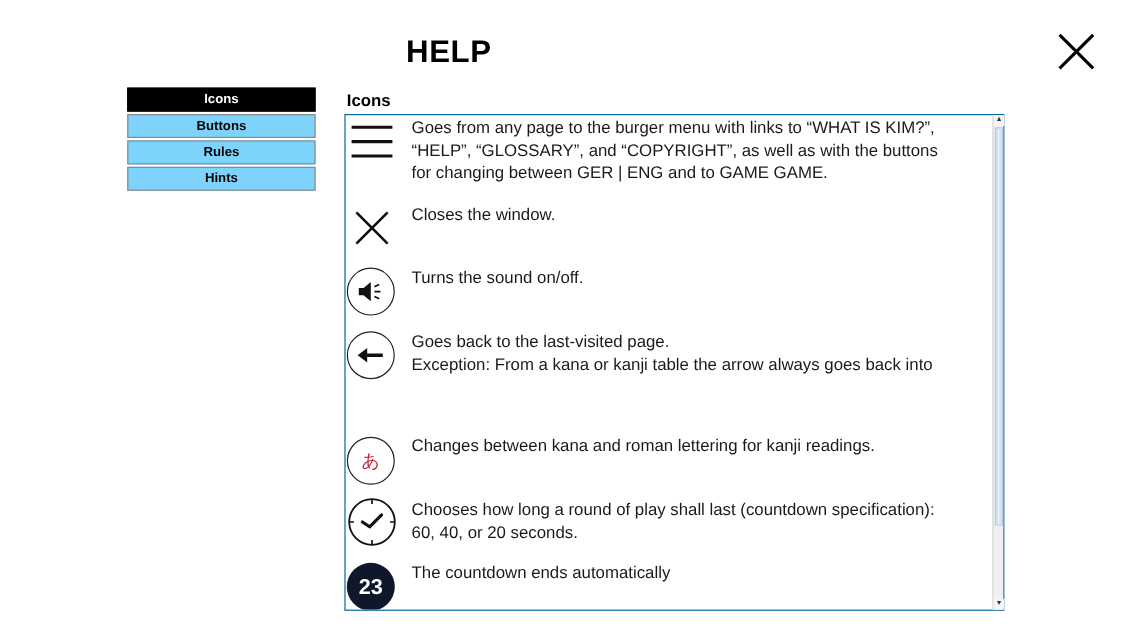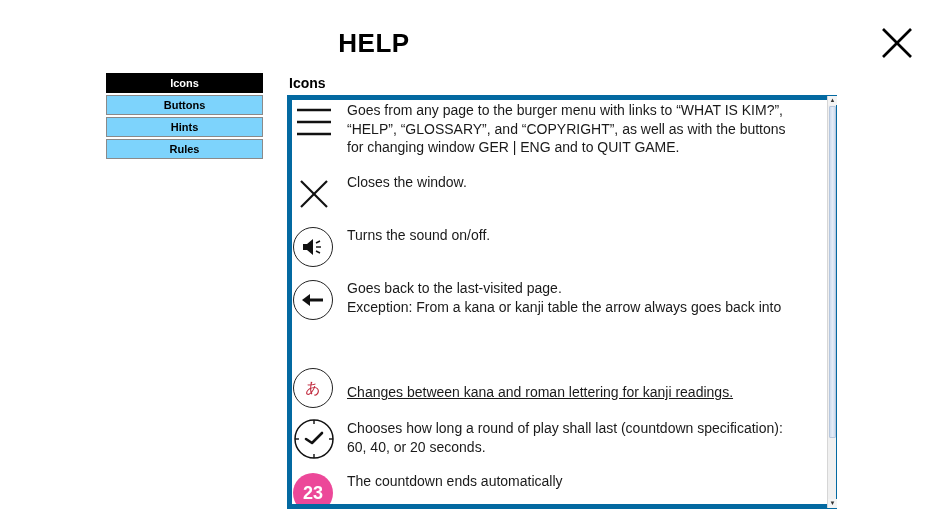--- a/index.html
+++ b/index.html
@@ -34,40 +34,40 @@
     }
     .side-item.active { background: #000; color: #fff; border-color: #000; }
 
     .section-title {
       position: absolute; left: 289px; top: 75px;
       font-size: 14px; font-weight: bold; color: #000;
     }
 
     .panel {
       position: absolute; left: 287px; top: 95px; width: 550px; height: 414px;
-      border: 5px solid #0369a1; overflow: hidden; background: #fff;
+      border: 1px solid #0369a1; overflow: hidden; background: #fff;
     }
     .panel-inner { position: absolute; left: 0; top: 0; width: 538px; }
 
     .entry { position: absolute; left: 0; width: 538px; }
     .entry .icon {
       position: absolute; left: 1px; width: 42px; height: 42px;
     }
     .entry .text {
       position: absolute; left: 55px; width: 480px;
       font-size: 14px; line-height: 18.5px; color: #1a1a1a;
     }
     .entry .text p { margin: 0; }
 
     .circle-icon {
       width: 40px; height: 40px; border: 1.5px solid #222; border-radius: 50%;
       display: flex; align-items: center; justify-content: center; background: #fff;
     }
     .badge-icon {
-      width: 40px; height: 40px; border-radius: 50%; background: #ec4899; color: #fff;
+      width: 40px; height: 40px; border-radius: 50%; background: #0f172a; color: #fff;
       font-weight: bold; font-size: 18px; display: flex; align-items: center; justify-content: center;
     }
     .kana { color: #c0283c; font-family: "DejaVu Serif", serif; font-size: 15px; }
 
     .scrollbar {
       position: absolute; left: 827px; top: 96px; width: 9px; height: 412px;
       background: #f0f0f0; border-left: 1px solid #d6d6d6;
     }
     .scroll-arrow {
       position: absolute; left: 0; width: 9px; height: 9px; font-size: 6px; line-height: 9px;
@@ -91,41 +91,41 @@
   <div class="close-btn">
     <svg viewBox="0 0 34 34">
       <line x1="3" y1="3" x2="31" y2="31" stroke="#000" stroke-width="2.6"></line>
       <line x1="31" y1="3" x2="3" y2="31" stroke="#000" stroke-width="2.6"></line>
     </svg>
   </div>
 
   <nav class="sidebar">
     <div class="side-item active">Icons</div>
     <div class="side-item">Buttons</div>
+    <div class="side-item">Rules</div>
     <div class="side-item">Hints</div>
-    <div class="side-item">Rules</div>
   </nav>
 
   <div class="section-title">Icons</div>
 
   <div class="panel">
     <div class="panel-inner">
 
       <div class="entry" style="top:0px;">
         <div class="icon" style="top:4px;">
           <svg width="42" height="36" viewBox="0 0 42 36">
             <line x1="4" y1="6" x2="38" y2="6" stroke="#111" stroke-width="2.6"></line>
             <line x1="4" y1="18" x2="38" y2="18" stroke="#111" stroke-width="2.6"></line>
             <line x1="4" y1="30" x2="38" y2="30" stroke="#111" stroke-width="2.6"></line>
           </svg>
         </div>
         <div class="text" style="top:1px;">
           <p>Goes from any page to the burger menu with links to “WHAT IS KIM?”,</p>
           <p>“HELP”, “GLOSSARY”, and “COPYRIGHT”, as well as with the buttons</p>
-          <p>for changing window GER | ENG and to QUIT GAME.</p>
+          <p>for changing between GER | ENG and to GAME GAME.</p>
         </div>
       </div>
 
       <div class="entry" style="top:73px;">
         <div class="icon" style="top:3px;">
           <svg width="42" height="36" viewBox="0 0 42 36">
             <line x1="8" y1="5" x2="34" y2="31" stroke="#111" stroke-width="2.2"></line>
             <line x1="34" y1="5" x2="8" y2="31" stroke="#111" stroke-width="2.2"></line>
           </svg>
         </div>
@@ -164,21 +164,21 @@
           <p>Exception: From a kana or kanji table the arrow always goes back into</p>
         </div>
       </div>
 
       <div class="entry" style="top:266px;">
         <div class="icon" style="top:2px;">
           <div class="circle-icon">
             <span class="kana">あ</span>
           </div>
         </div>
-        <div class="text" style="top:17px;text-decoration:underline;">
+        <div class="text" style="top:0px;">
           <p>Changes between kana and roman lettering for kanji readings.</p>
         </div>
       </div>
 
       <div class="entry" style="top:318px;">
         <div class="icon" style="top:0px;">
           <svg width="42" height="42" viewBox="0 0 42 42">
             <circle cx="21" cy="21" r="19" fill="#fff" stroke="#111" stroke-width="1.5"></circle>
             <line x1="21" y1="2" x2="21" y2="6" stroke="#111" stroke-width="1.4"></line>
             <line x1="21" y1="36" x2="21" y2="40" stroke="#111" stroke-width="1.4"></line>

